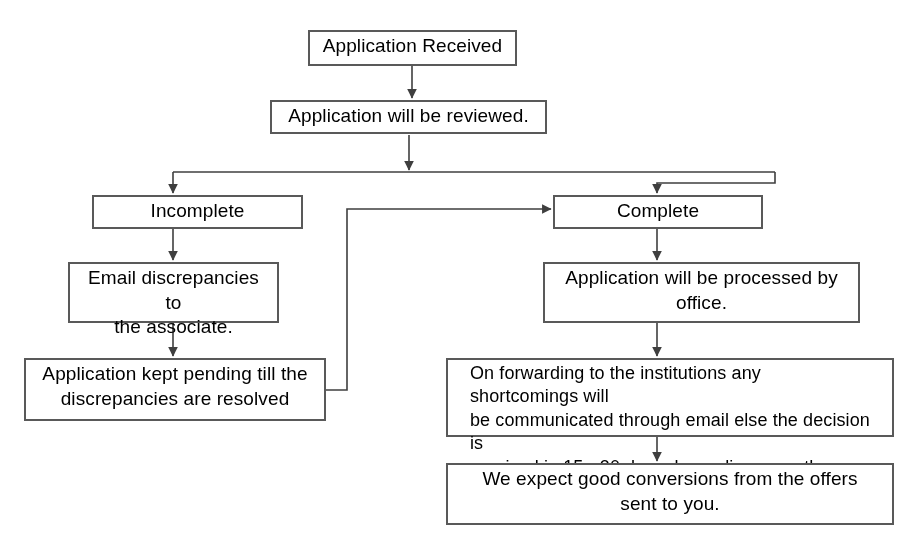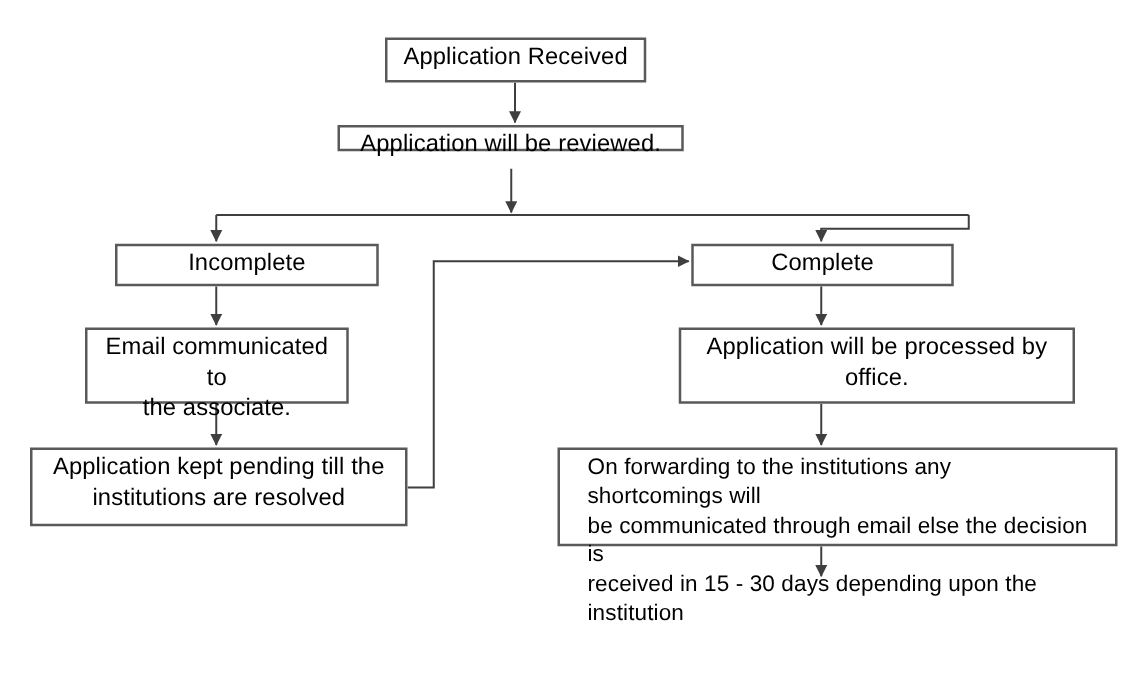--- a/index.html
+++ b/index.html
@@ -51,21 +51,21 @@
   .node.align-left .node-text {
     text-align: left;
   }
   .node.align-left {
     justify-content: flex-start;
     padding: 2px 22px;
   }
 
   
   #node-application-received { left: 308px; top: 30px;  width: 209px; height: 36px; }
-  #node-application-reviewed { left: 270px; top: 100px; width: 277px; height: 21px; }
+  #node-application-reviewed { left: 270px; top: 100px; width: 277px; height: 34px; }
   #node-incomplete          { left: 68px;  top: 195px; width: 211px; height: 34px; margin-left: 24px; }
   #node-complete            { left: 553px; top: 195px; width: 210px; height: 34px; }
   #node-email-discrepancies { left: 68px;  top: 262px; width: 211px; height: 61px; }
   #node-processed-by-office { left: 499px; top: 262px; width: 317px; height: 61px; margin-left: 44px; }
   #node-kept-pending        { left: 24px;  top: 358px; width: 302px; height: 63px; }
   #node-on-forwarding       { left: 446px; top: 358px; width: 448px; height: 79px; font-size: 18px; }
   #node-good-conversions    { left: 446px; top: 463px; width: 448px; height: 62px; }
 </style>
 </head>
 <body>
@@ -134,34 +134,38 @@
 
   <div class="node" id="node-incomplete">
     <span class="node-text">Incomplete</span>
   </div>
 
   <div class="node" id="node-complete">
     <span class="node-text">Complete</span>
   </div>
 
   <div class="node" id="node-email-discrepancies">
-    <span class="node-text">Email communicated to
+    <span class="node-text">Email discrepancies to
 the associate.</span>
   </div>
 
   <div class="node" id="node-processed-by-office">
     <span class="node-text">Application will be processed by
 office.</span>
   </div>
 
   <div class="node" id="node-kept-pending">
     <span class="node-text">Application kept pending till the
-institutions are resolved</span>
+discrepancies are resolved</span>
   </div>
 
   <div class="node align-left" id="node-on-forwarding">
     <span class="node-text">On forwarding to the institutions any shortcomings will
 be communicated through email else the decision is
 received in 15 - 30 days depending upon the institution</span>
   </div>
 
+  <div class="node" id="node-good-conversions">
+    <span class="node-text">We expect good conversions from the offers
+sent to you.</span>
+  </div>
 
 </div>
 
 </body></html>

